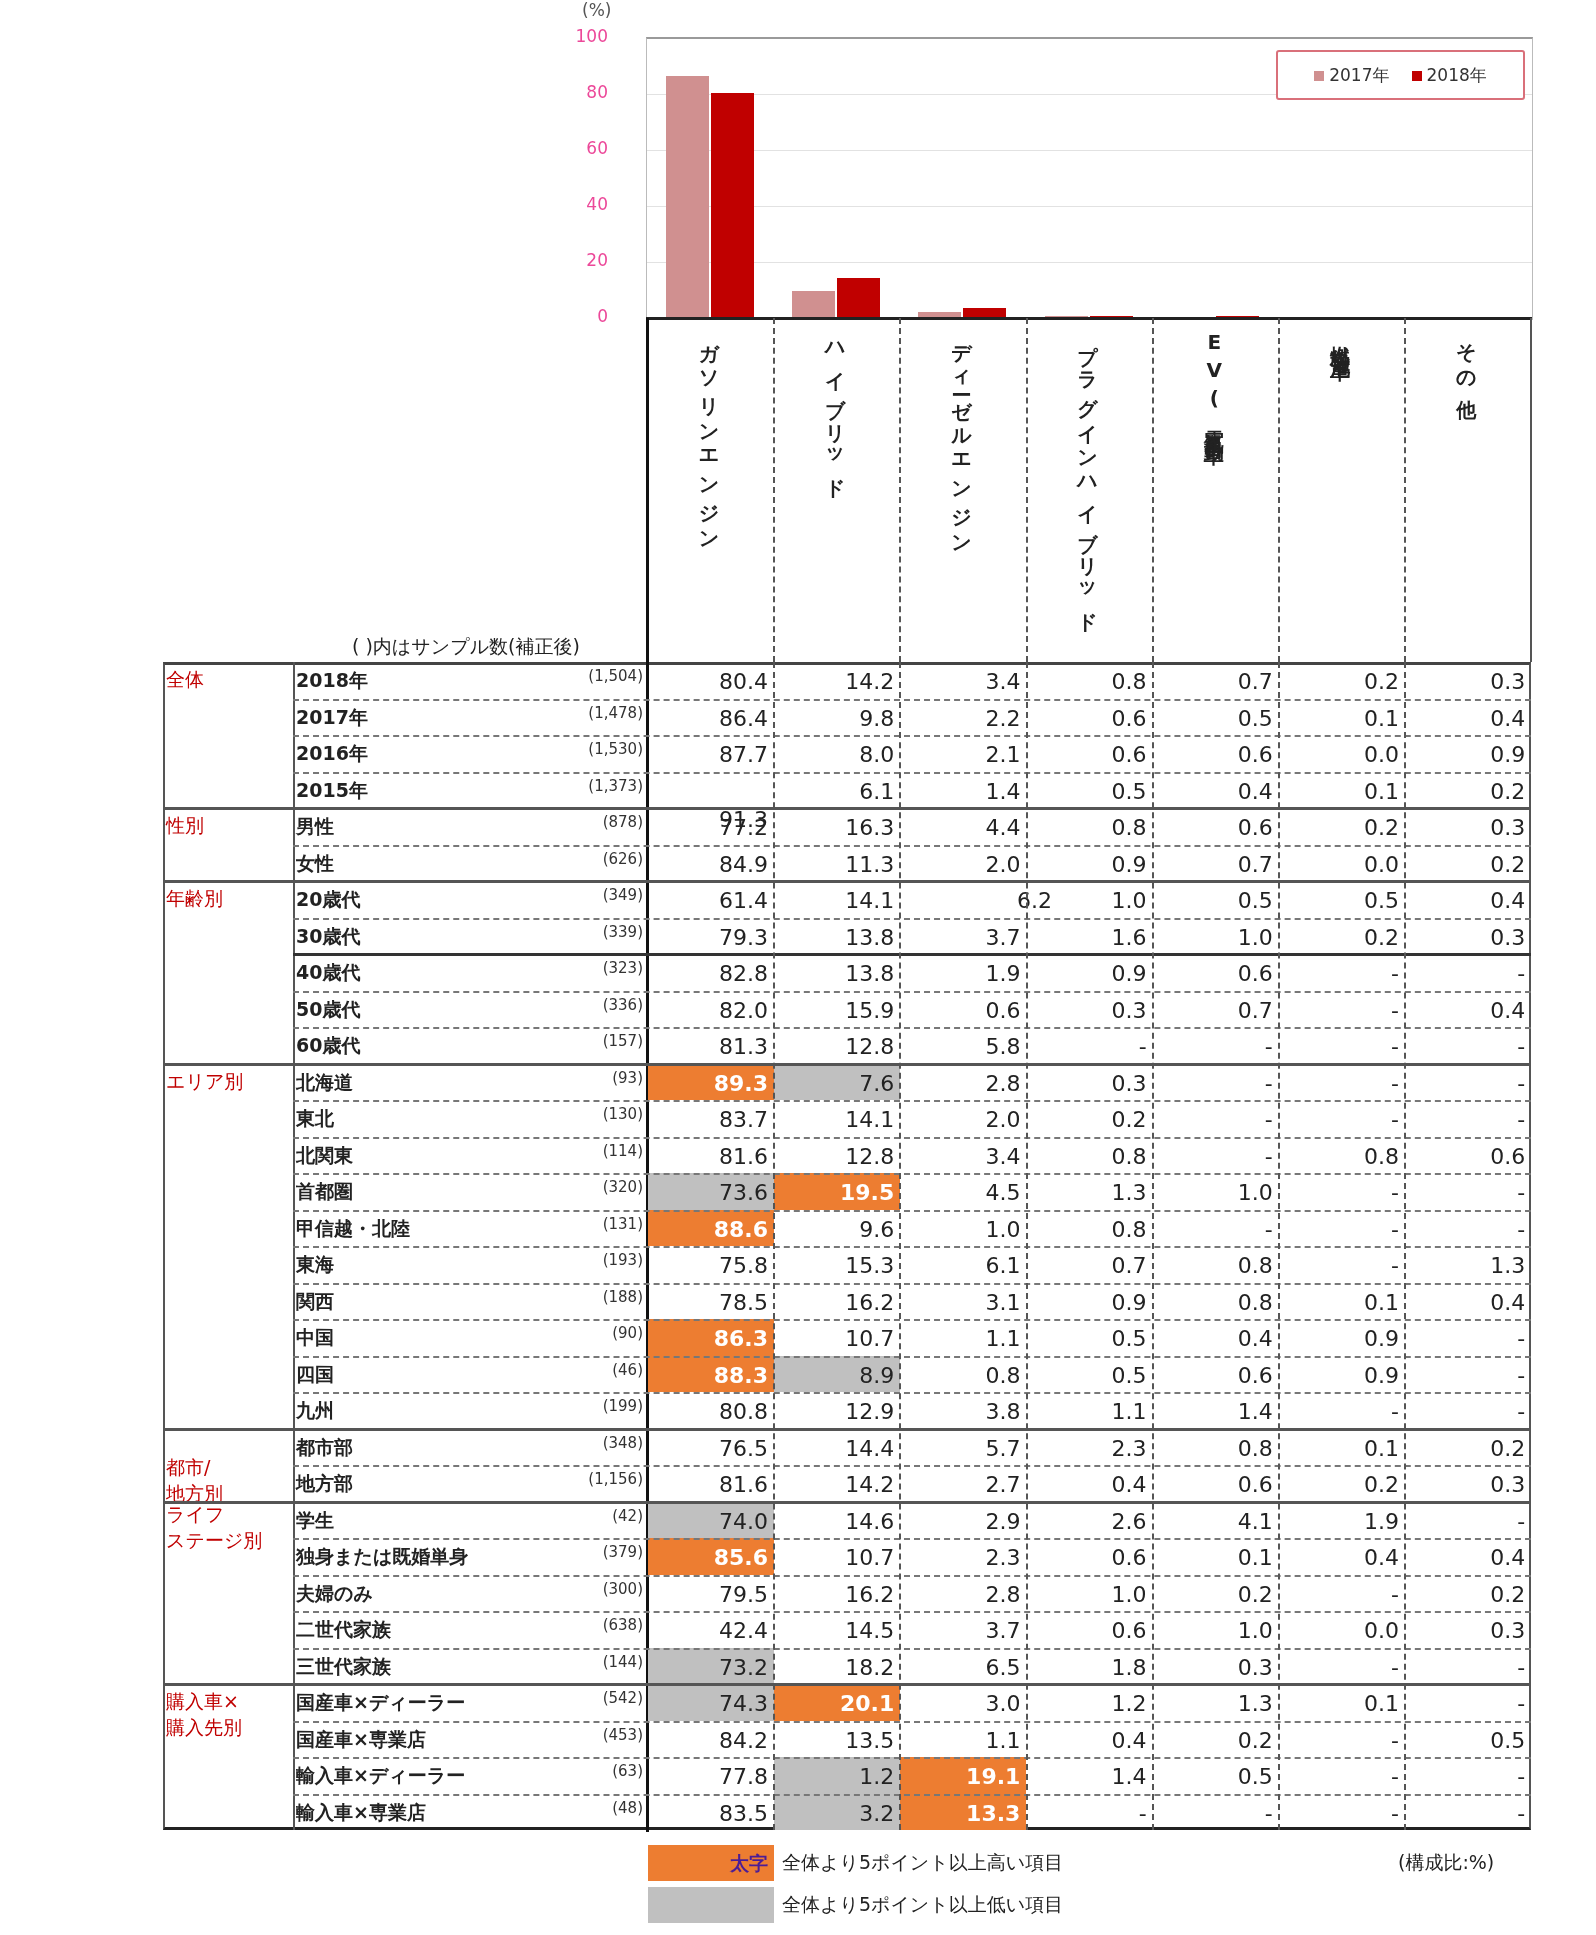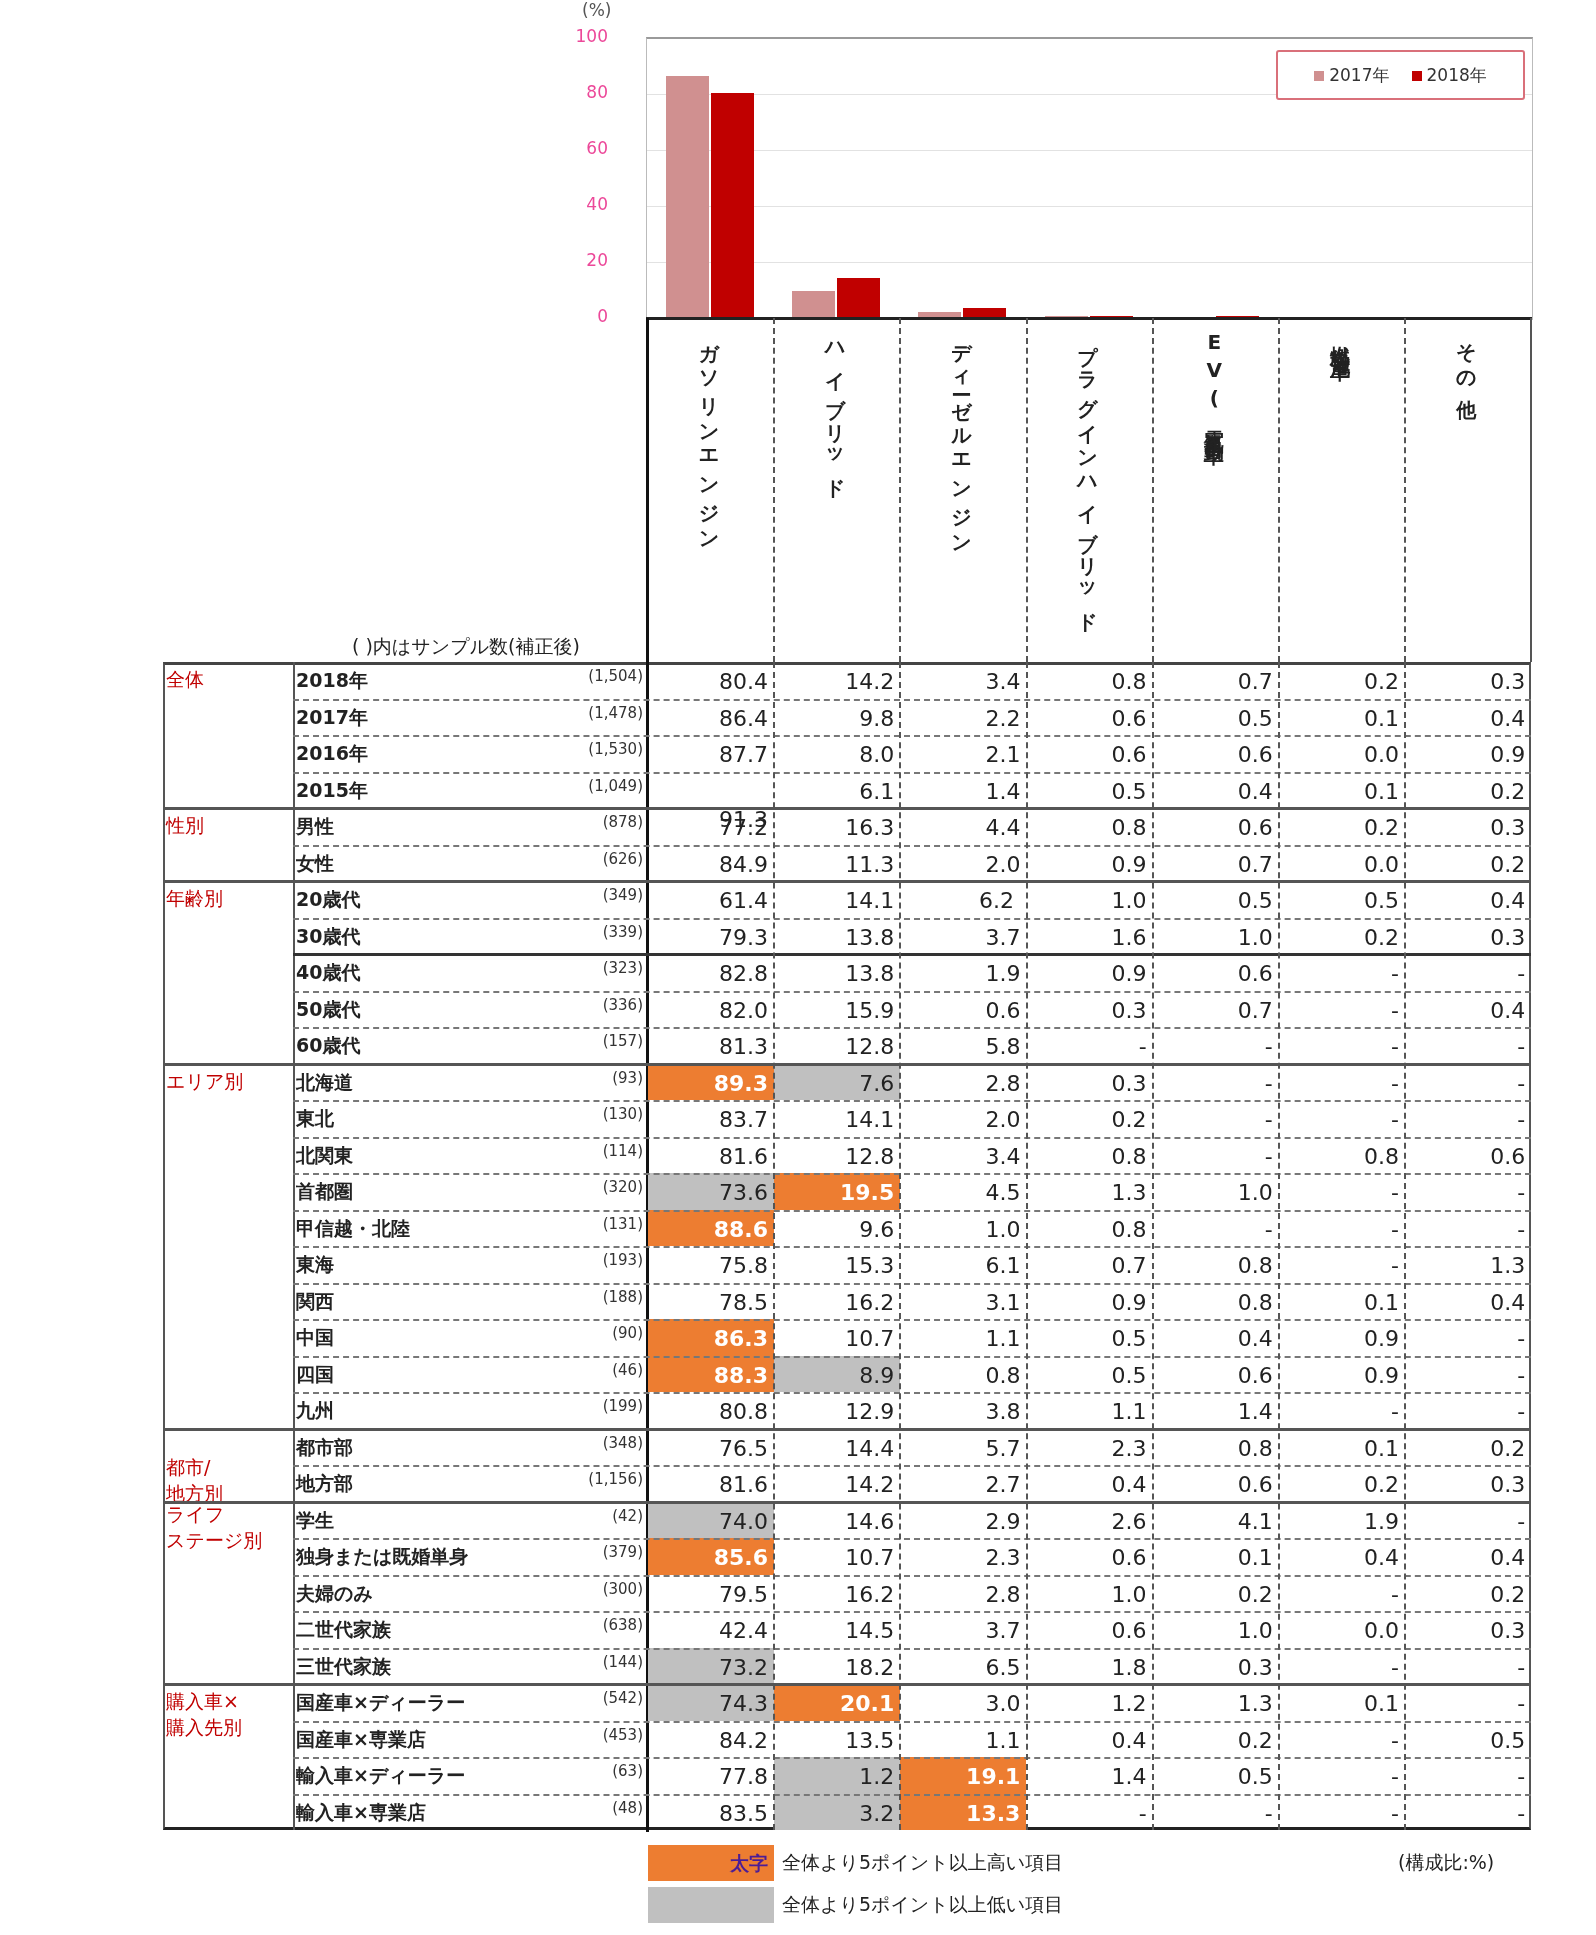--- a/index.html
+++ b/index.html
@@ -147,21 +147,21 @@
       <div class="c" style="left: 485px;">87.7</div>
       <div class="c" style="left: 611.2px;">8.0</div>
       <div class="c" style="left: 737.4px;">2.1</div>
       <div class="c" style="left: 863.6px;">0.6</div>
       <div class="c" style="left: 989.8px;">0.6</div>
       <div class="c" style="left: 1116px;">0.0</div>
       <div class="c" style="left: 1242.2px;">0.9</div>
     </div>
     <div class="row" style="top: 109.5px;">
       <div class="lbl">2015年</div>
-      <div class="n">(1,049)</div>
+      <div class="n">(1,373)</div>
       <div class="c" style="left: 485px; margin-top: 28px;">91.3</div>
       <div class="c" style="left: 611.2px;">6.1</div>
       <div class="c" style="left: 737.4px;">1.4</div>
       <div class="c" style="left: 863.6px;">0.5</div>
       <div class="c" style="left: 989.8px;">0.4</div>
       <div class="c" style="left: 1116px;">0.1</div>
       <div class="c" style="left: 1242.2px;">0.2</div>
     </div>
     <div class="row" style="top: 146px;">
       <div class="lbl">男性</div>
@@ -183,21 +183,21 @@
       <div class="c" style="left: 863.6px;">0.9</div>
       <div class="c" style="left: 989.8px;">0.7</div>
       <div class="c" style="left: 1116px;">0.0</div>
       <div class="c" style="left: 1242.2px;">0.2</div>
     </div>
     <div class="row" style="top: 219px;">
       <div class="lbl">20歳代</div>
       <div class="n">(349)</div>
       <div class="c" style="left: 485px;">61.4</div>
       <div class="c" style="left: 611.2px;">14.1</div>
-      <div class="c" style="left: 731px;">6.2</div>
+      <div class="c" style="left: 769px;">6.2</div>
       <div class="c" style="left: 863.6px;">1.0</div>
       <div class="c" style="left: 989.8px;">0.5</div>
       <div class="c" style="left: 1116px;">0.5</div>
       <div class="c" style="left: 1242.2px;">0.4</div>
     </div>
     <div class="row" style="top: 255.5px;">
       <div class="lbl">30歳代</div>
       <div class="n">(339)</div>
       <div class="c" style="left: 485px;">79.3</div>
       <div class="c" style="left: 611.2px;">13.8</div>

